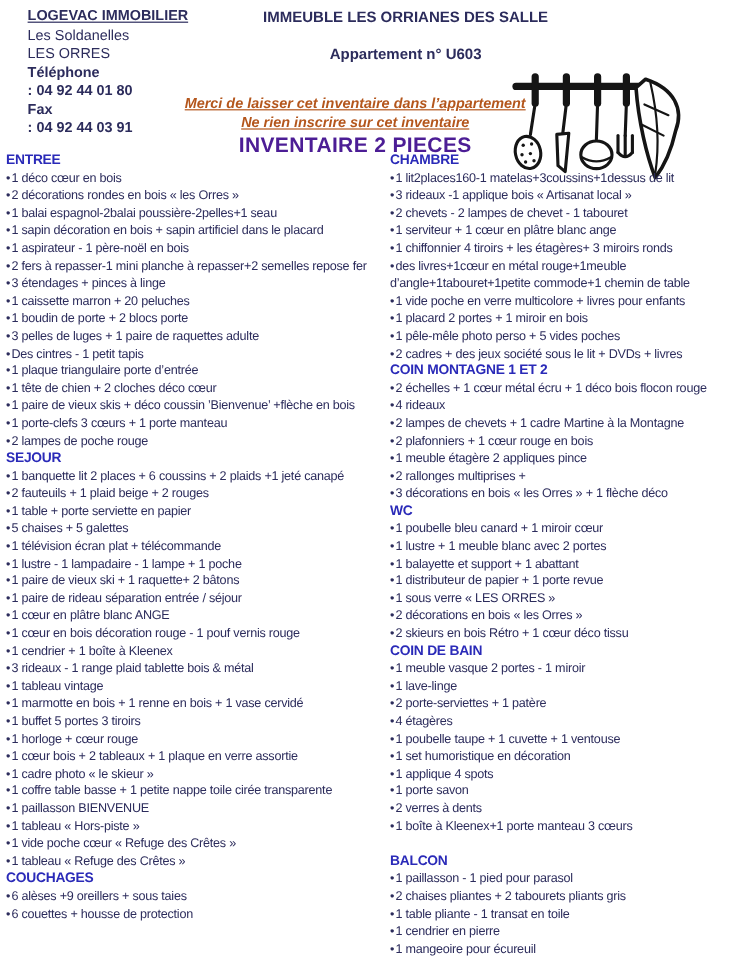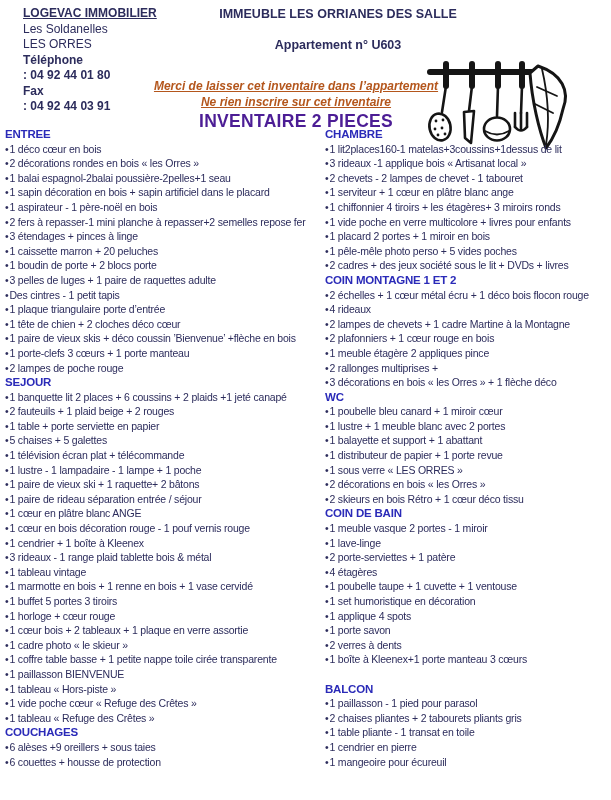--- a/index.html
+++ b/index.html
@@ -154,20 +154,21 @@
       </div>
     </div>
   <div class="col col-right">
       <div class="section">
         <div class="sec-title">CHAMBRE</div>
         <div class="item"><span class="blt">•</span>1 lit2places160-1 matelas+3coussins+1dessus de lit</div>
         <div class="item"><span class="blt">•</span>3 rideaux -1 applique bois « Artisanat local »</div>
         <div class="item"><span class="blt">•</span>2 chevets - 2 lampes de chevet - 1 tabouret</div>
         <div class="item"><span class="blt">•</span>1 serviteur + 1 cœur en plâtre blanc ange</div>
         <div class="item"><span class="blt">•</span>1 chiffonnier 4 tiroirs + les étagères+ 3 miroirs ronds</div>
+        <div class="item"><span class="blt">•</span>des livres+1cœur en métal rouge+1meuble d’angle+1tabouret+1petite commode+1 chemin de table</div>
         <div class="item"><span class="blt">•</span>1 vide poche en verre multicolore + livres pour enfants</div>
         <div class="item"><span class="blt">•</span>1 placard 2 portes + 1 miroir en bois</div>
         <div class="item"><span class="blt">•</span>1 pêle-mêle photo perso + 5 vides poches</div>
         <div class="item"><span class="blt">•</span>2 cadres + des jeux société sous le lit + DVDs + livres</div>
       </div>
       <div class="section">
         <div class="sec-title">COIN MONTAGNE 1 ET 2</div>
         <div class="item"><span class="blt">•</span>2 échelles + 1 cœur métal écru + 1 déco bois flocon rouge</div>
         <div class="item"><span class="blt">•</span>4 rideaux</div>
         <div class="item"><span class="blt">•</span>2 lampes de chevets + 1 cadre Martine à la Montagne</div>

